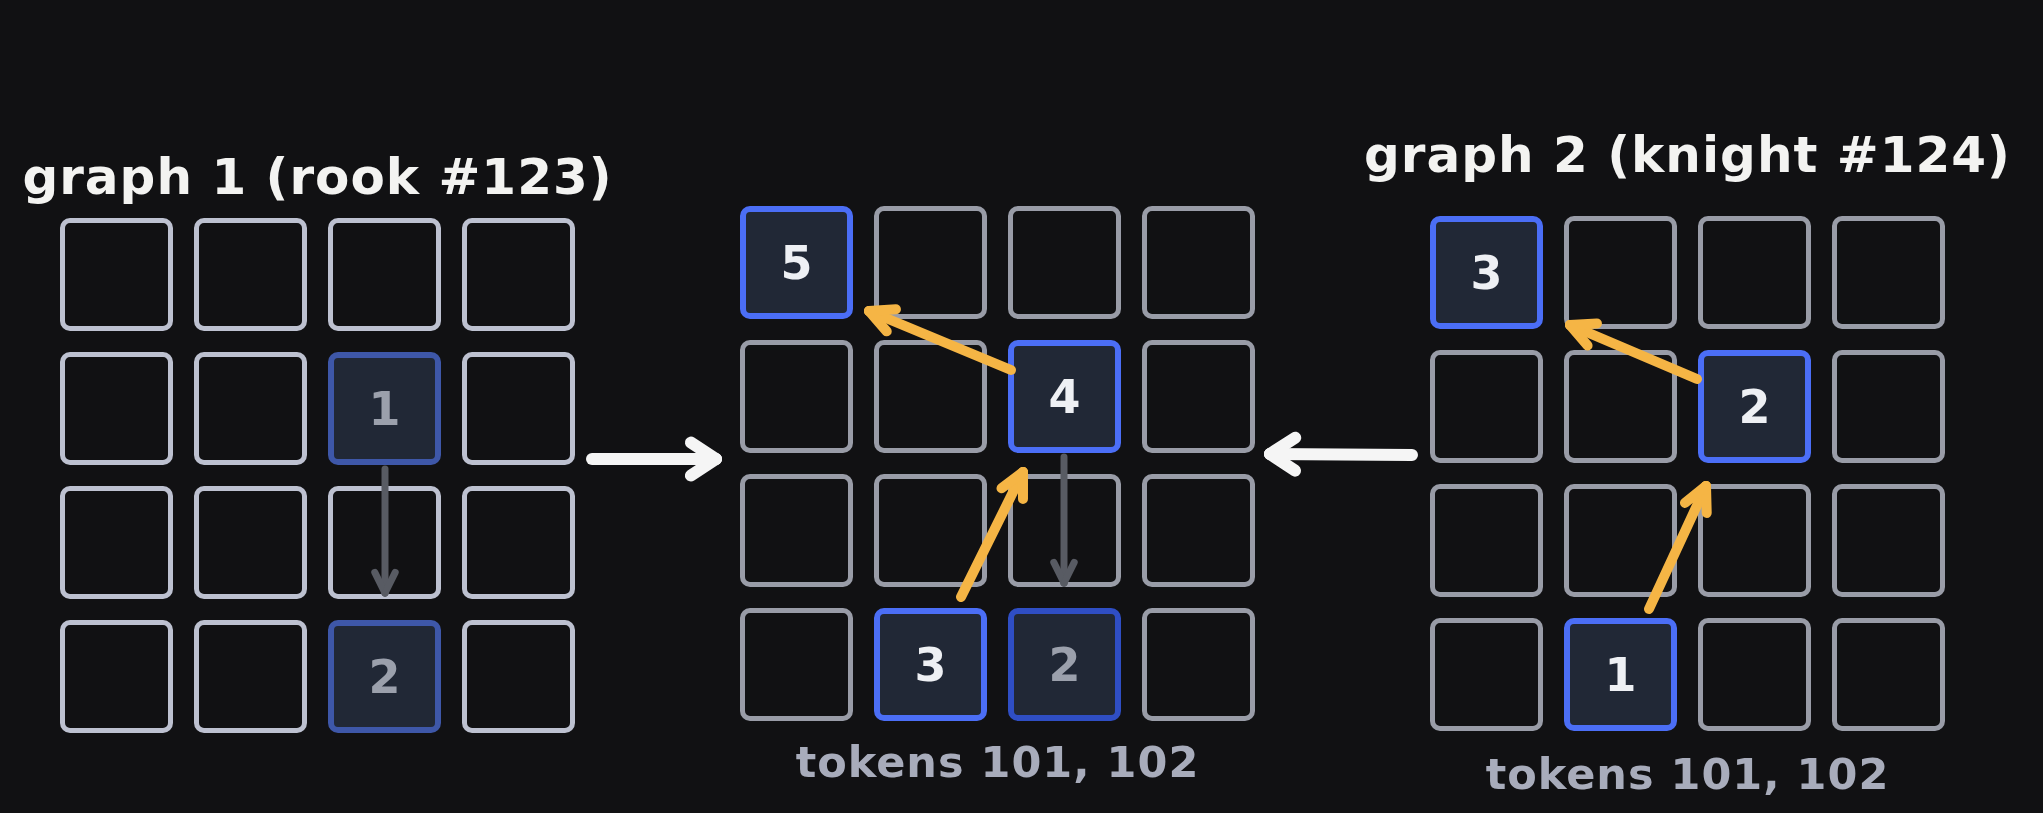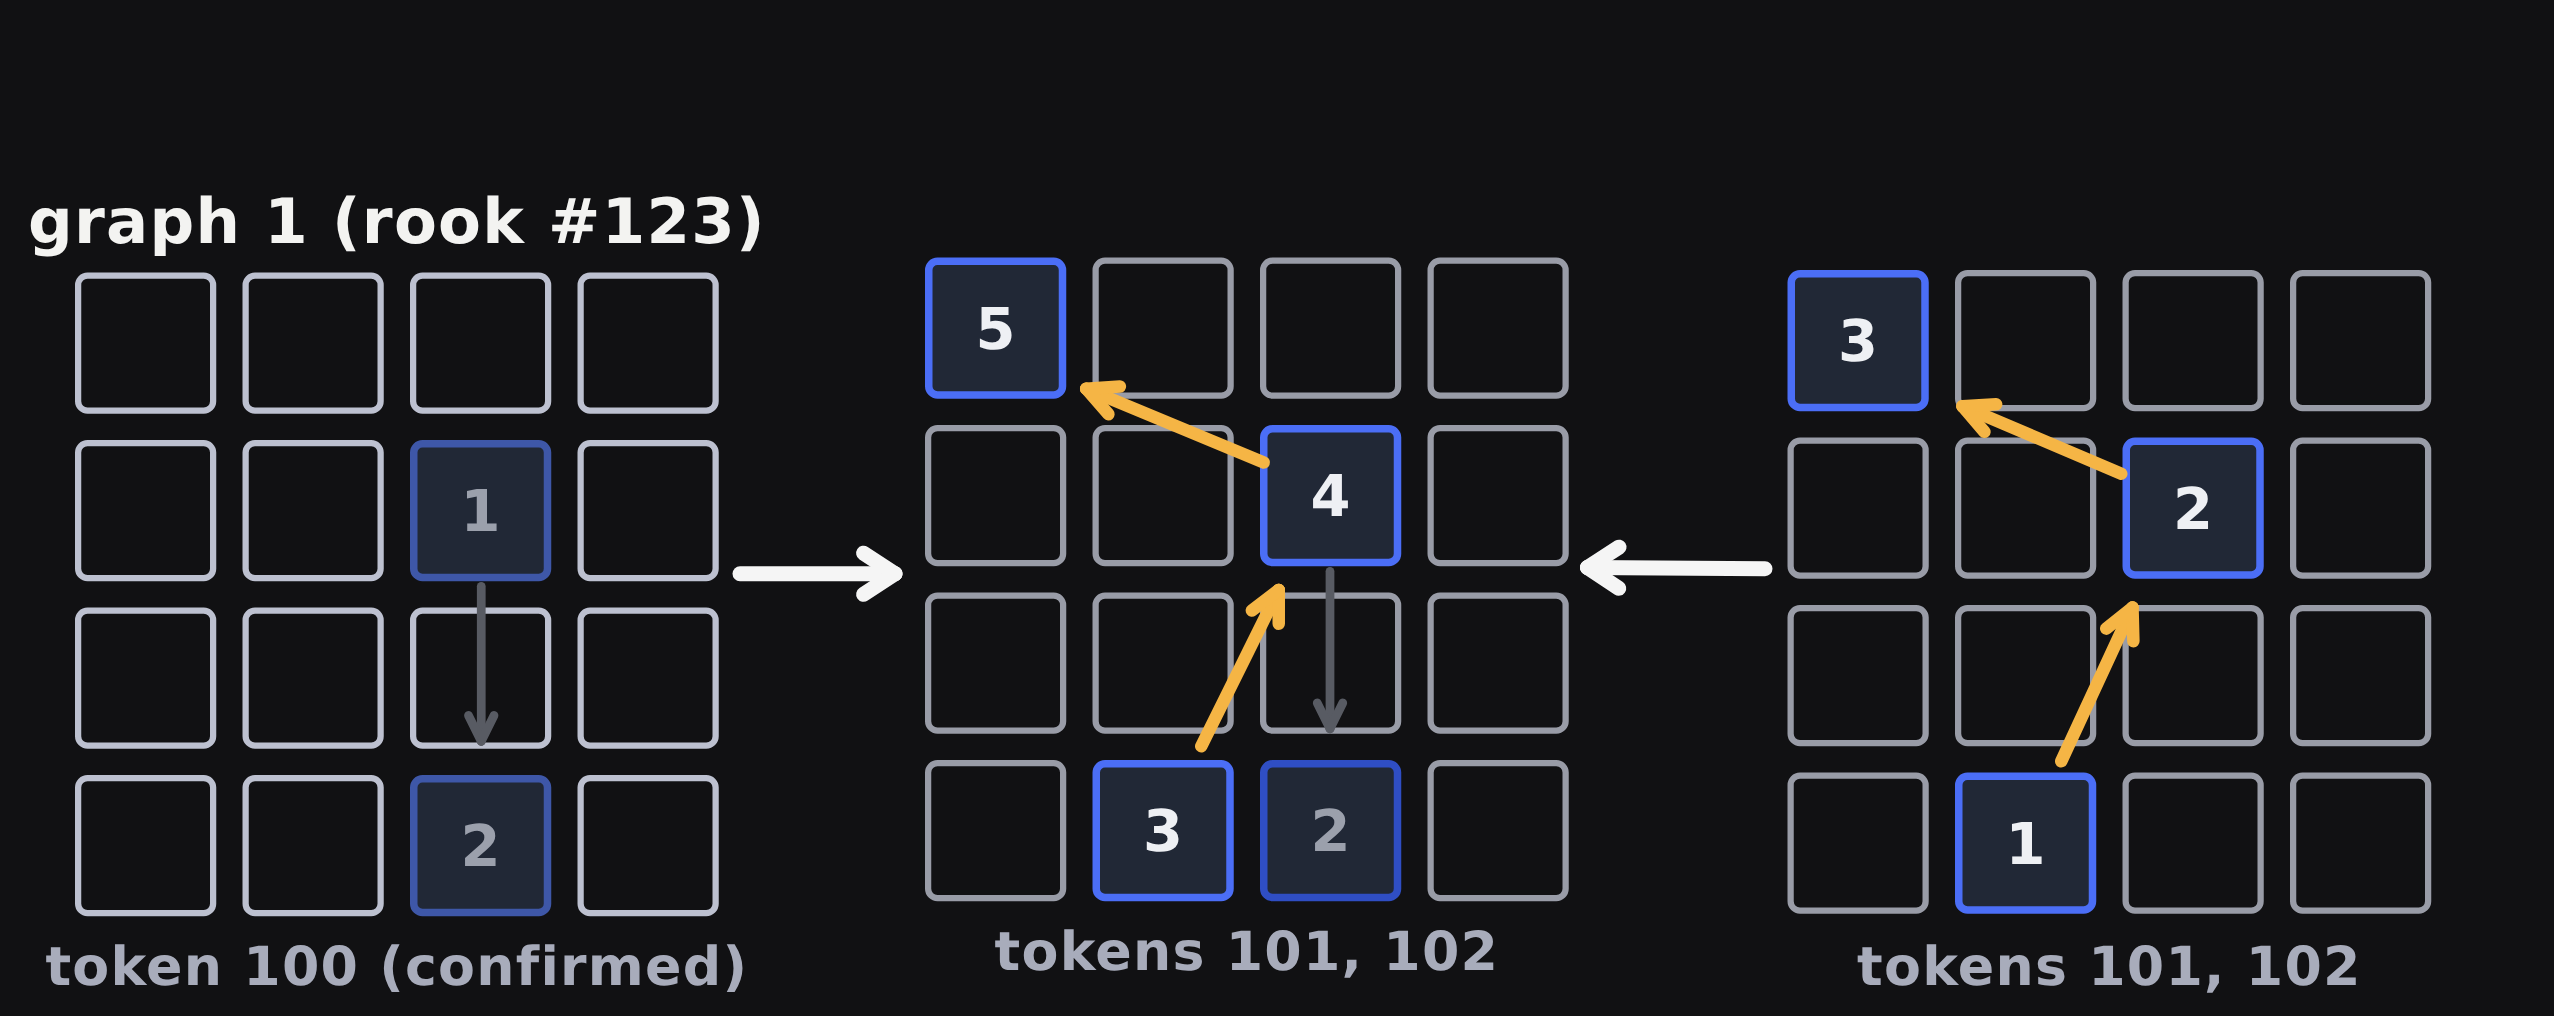--- a/index.html
+++ b/index.html
@@ -53,21 +53,20 @@
         <div class="cell" style="border-color: rgb(189, 193, 208);"></div>
         <div class="cell" style="border-color: rgb(189, 193, 208);"></div>
         <div class="cell" style="border-color: rgb(189, 193, 208);"></div>
         <div class="cell" style="border-color: rgb(189, 193, 208);"></div>
         <div class="cell" style="border-color: rgb(189, 193, 208);"></div>
         <div class="cell hl" style="border-color: rgb(62, 87, 168); background: rgb(33, 40, 54);">
           <span class="cell-num" style="color: rgb(155, 160, 172);">2</span>
         </div>
         <div class="cell" style="border-color: rgb(189, 193, 208);"></div>
       </div>
-    <div class="panel-caption">token 100 (confirmed)</div>
   </div>
 
   <div class="panel" id="panel-1">
     <div class="grid">
         <div class="cell hl" style="border-color: rgb(75, 110, 246); background: rgb(33, 40, 54);">
           <span class="cell-num" style="color: rgb(238, 240, 244);">5</span>
         </div>
         <div class="cell" style="border-color: rgb(153, 156, 167);"></div>
         <div class="cell" style="border-color: rgb(153, 156, 167);"></div>
         <div class="cell" style="border-color: rgb(153, 156, 167);"></div>
@@ -87,20 +86,21 @@
         </div>
         <div class="cell hl" style="border-color: rgb(47, 78, 196); background: rgb(33, 40, 54);">
           <span class="cell-num" style="color: rgb(155, 160, 172);">2</span>
         </div>
         <div class="cell" style="border-color: rgb(153, 156, 167);"></div>
       </div>
     <div class="panel-caption">tokens 101, 102</div>
   </div>
 
   <div class="panel" id="panel-2">
+    <div class="panel-title">graph 2 (knight #124)</div>
     <div class="grid">
         <div class="cell hl" style="border-color: rgb(75, 110, 246); background: rgb(33, 40, 54);">
           <span class="cell-num" style="color: rgb(238, 240, 244);">3</span>
         </div>
         <div class="cell" style="border-color: rgb(153, 156, 167);"></div>
         <div class="cell" style="border-color: rgb(153, 156, 167);"></div>
         <div class="cell" style="border-color: rgb(153, 156, 167);"></div>
         <div class="cell" style="border-color: rgb(153, 156, 167);"></div>
         <div class="cell" style="border-color: rgb(153, 156, 167);"></div>
         <div class="cell hl" style="border-color: rgb(75, 110, 246); background: rgb(33, 40, 54);">

